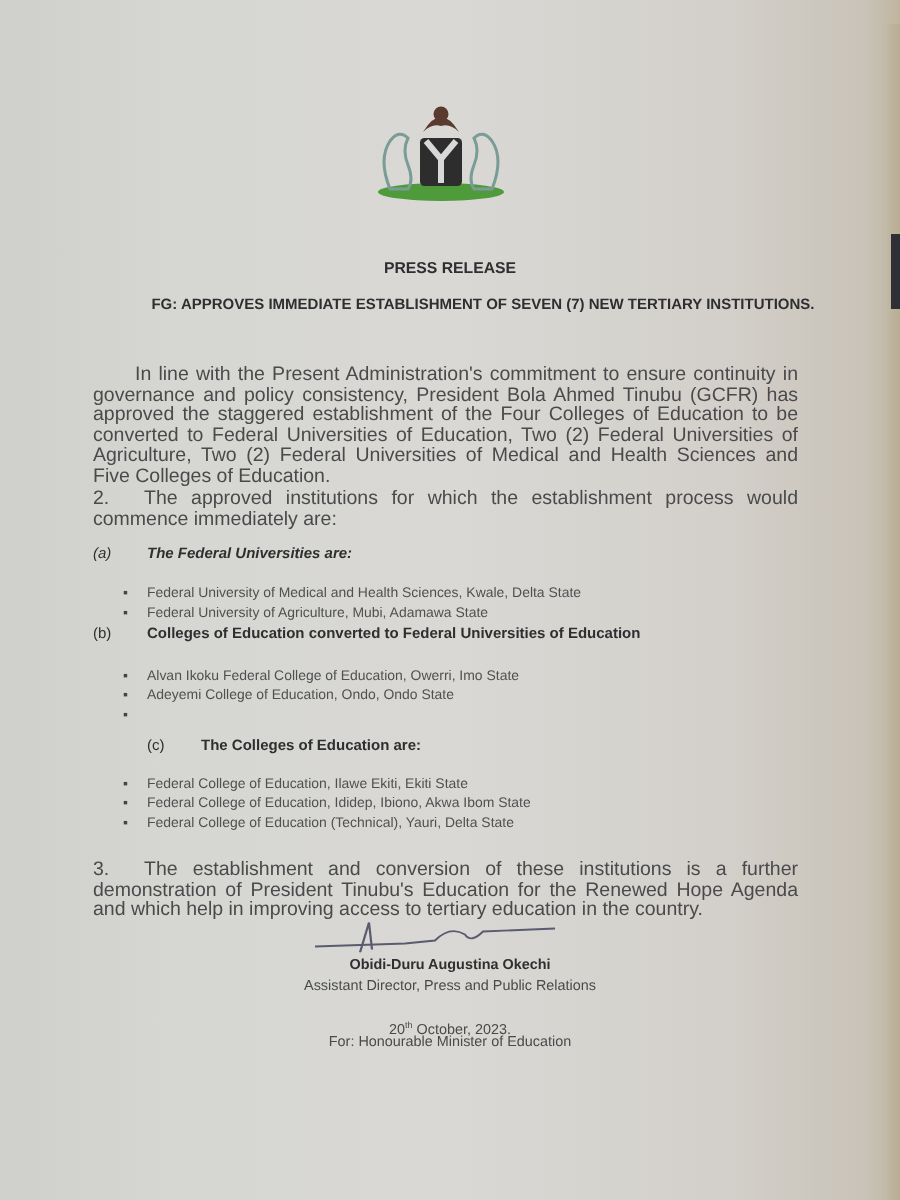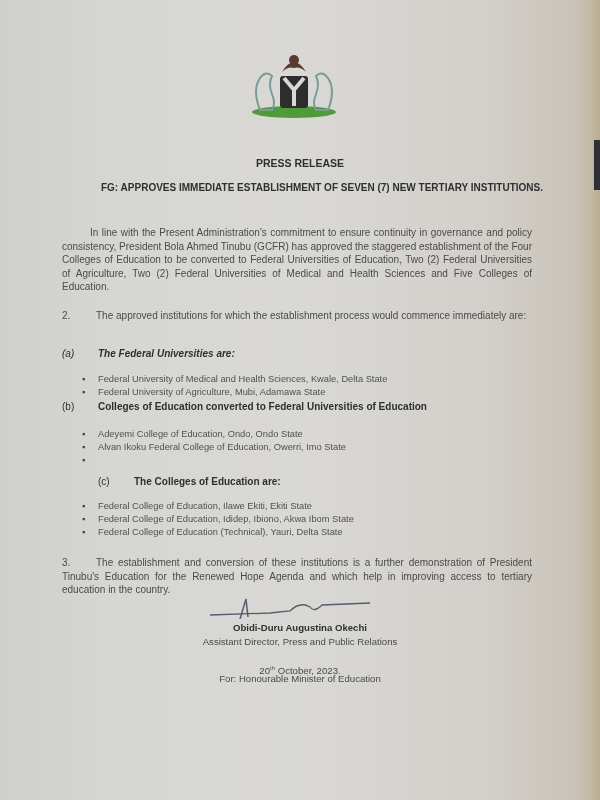--- a/index.html
+++ b/index.html
@@ -2,29 +2,29 @@
 <html><head>
 <meta charset="utf-8">
 <style>
   html, body { margin:0; padding:0; }
   body {
     width:600px; height:800px; overflow:hidden; position:relative;
     background: linear-gradient(90deg, #cfd0cc 0%, #d6d6d2 20%, #d9d8d4 50%, #d3d0cb 80%, #c9c3b8 96%, #bfb59f 100%);
     font-family: "Liberation Sans", sans-serif;
     color:#3a3a3c;
   }
-  .page { position:absolute; left:0; top:0; width:600px; height:597px; }
+  .page { position:absolute; left:0; top:16px; width:600px; height:597px; }
   .edge-shadow { position:absolute; right:0; top:0; width:10px; height:800px;
     background: linear-gradient(90deg, rgba(190,180,150,0) 0%, #b9ae94 100%); }
   .edge-mark { position:absolute; right:0; top:140px; width:6px; height:50px; background:#2f3035; }
   .coa { position:absolute; left:238px; top:50px; width:112px; height:68px; }
   .title { position:absolute; left:0; width:600px; text-align:center; font-weight:bold; color:#2f2f31; }
   .press { top:157px; font-size:10.5px; left:0; }
   .headline { top:181px; font-size:10px; line-height:14px; left:42px; width:560px; }
-  .para { position:absolute; left:62px; width:470px; font-size:10px; line-height:13.6px; text-align:justify; color:#4a4a4c; }
+  .para { position:absolute; left:62px; width:470px; font-size:13px; line-height:13.6px; text-align:justify; color:#4a4a4c; }
   .p1 { top:226px; text-indent:28px; }
   .p2 { top:309px; }
   .num { display:inline-block; width:34px; }
   .sec { position:absolute; left:62px; font-size:10px; font-weight:bold; color:#2f2f31; }
   .sec .lbl { display:inline-block; width:36px; font-weight:normal; }
   .list { position:absolute; left:82px; margin:0; padding:0; list-style:none; font-size:9.3px; line-height:12.8px; color:#505052; }
   .list li::before { content:"\25AA"; display:inline-block; width:16px; color:#444; }
   .p3 { top:556px; }
   .sig { position:absolute; left:210px; top:597px; width:160px; height:22px; }
   .sigblock { position:absolute; left:150px; width:300px; text-align:center; font-size:9.6px; line-height:12.6px; color:#4a4a4c; }
@@ -62,22 +62,22 @@
   </div>
   <ul class="list" style="top:373px;">
     <li>Federal University of Medical and Health Sciences, Kwale, Delta State</li>
     <li>Federal University of Agriculture, Mubi, Adamawa State</li>
   </ul>
 
   <div class="sec" style="top:401px;">
     <span class="lbl">(b)</span><span>Colleges of Education converted to Federal Universities of Education</span>
   </div>
   <ul class="list" style="top:428px;">
+    <li>Alvan Ikoku Federal College of Education, Owerri, Imo State</li>
     <li>Adeyemi College of Education, Ondo, Ondo State</li>
-    <li>Alvan Ikoku Federal College of Education, Owerri, Imo State</li>
     <li style="height:12.8px;"></li>
   </ul>
 
   <div class="sec" style="top:476px;margin-left:36px;">
     <span class="lbl">(c)</span><span>The Colleges of Education are:</span>
   </div>
   <ul class="list" style="top:500px;">
     <li>Federal College of Education, Ilawe Ekiti, Ekiti State</li>
     <li>Federal College of Education, Ididep, Ibiono, Akwa Ibom State</li>
     <li>Federal College of Education (Technical), Yauri, Delta State</li>

